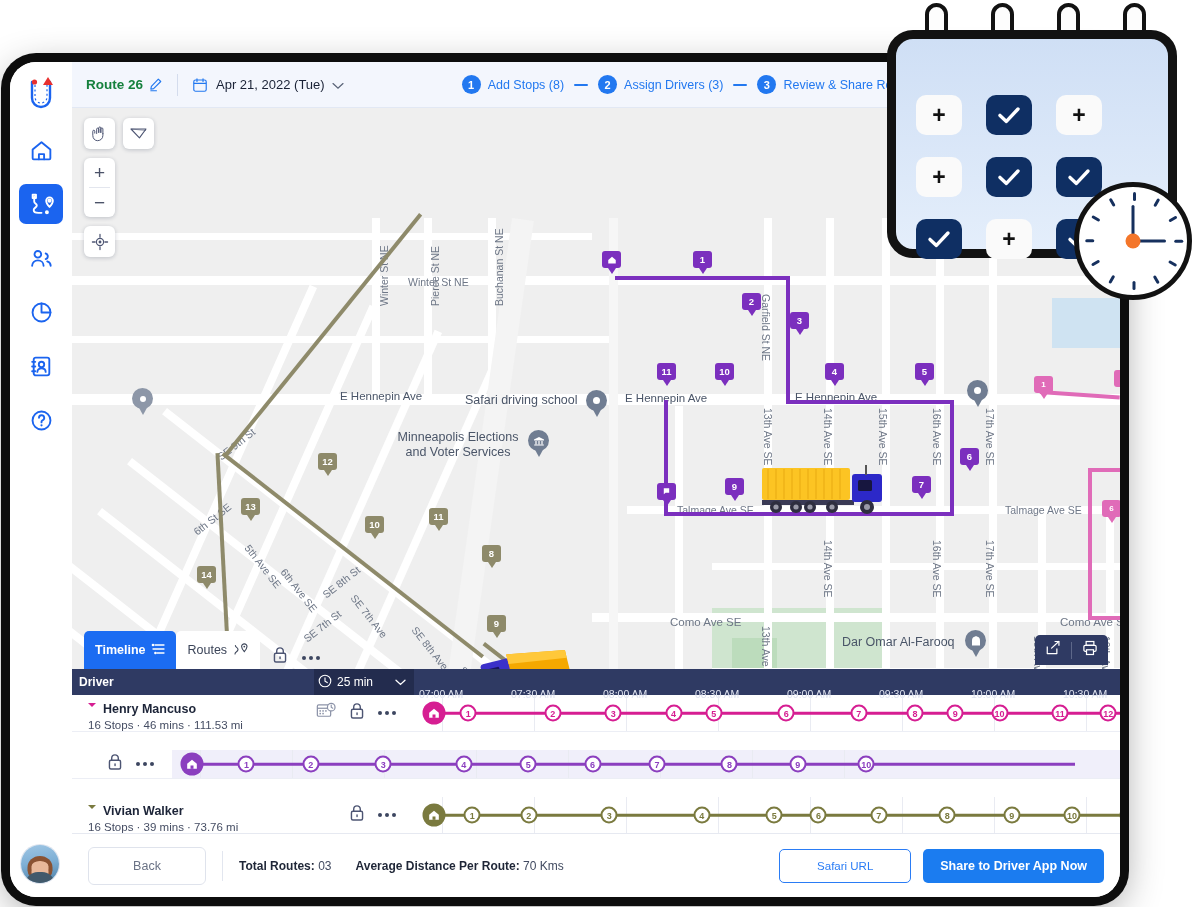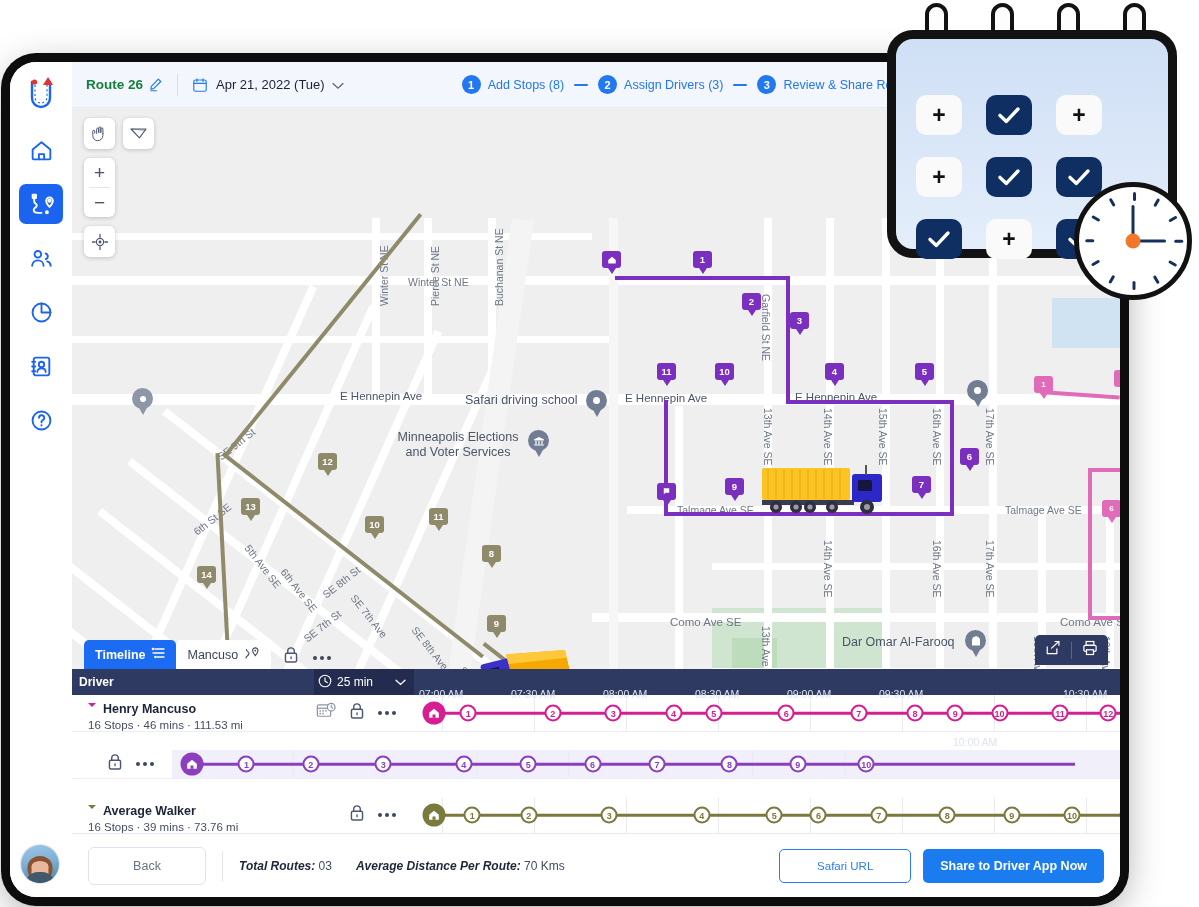--- a/index.html
+++ b/index.html
@@ -174,21 +174,21 @@
 
   
   .truck { position: absolute; z-index: 4; }
 
   
   #tl-tabs {
     position: absolute; left: 12px; bottom: 0; z-index: 7;
     display: flex; align-items: flex-end;
   }
   .tl-tab {
-    height: 29px; padding: 0 11px; display: flex; align-items: center; gap: 6px;
+    height: 38px; padding: 0 11px; display: flex; align-items: center; gap: 6px;
     font-size: 12.5px; border-radius: 5px 5px 0 0; cursor: pointer;
   }
   .tl-tab.active { background: #1b6cf2; color: #fff; font-weight: bold; }
   .tl-tab.idle { background: #fff; color: #3b4458; }
   .tl-icon-btn { margin-left: 12px; margin-bottom: 5px; cursor: pointer; display:flex; }
   .dots3 { display: flex; gap: 3px; align-items: center; margin-left: 14px; margin-bottom: 9px; cursor: pointer; }
   .dots3 i { width: 4px; height: 4px; border-radius: 50%; background: #3d4660; display: block; }
 
   
   #map-export {
@@ -262,21 +262,21 @@
     border-top: 1px solid #e6e9f1;
     display: flex; align-items: center; padding: 0 16px;
   }
   #back-btn {
     width: 118px; height: 38px; border: 1px solid #dfe3ec; border-radius: 6px;
     background: #fff; font-size: 12.5px; color: #6a7285;
     display: flex; align-items: center; justify-content: center; cursor: pointer;
   }
   #footer .fdiv { width: 1px; height: 30px; background: #e2e6ef; margin: 0 16px; }
   .stat { font-size: 12px; color: #1f2637; margin-right: 24px; }
-  .stat b { font-weight: bold; font-style: italic; }
+  .stat b { font-weight: bold; }
   .stat span { color: #414a60; }
   #share-url {
     width: 132px; height: 34px; border: 1px solid #2a7cf5; border-radius: 5px;
     color: #2a7cf5; font-size: 11.5px; background: #fff;
     display: flex; align-items: center; justify-content: center; cursor: pointer;
     margin-left: auto;
   }
   #share-app {
     height: 34px; padding: 0 17px; border-radius: 5px; margin-left: 12px;
     background: #1b7cf0; color: #fff; font-size: 12.5px; font-weight: bold;
@@ -743,21 +743,21 @@
           <span>Timeline</span>
           <span>
             <svg width="14" height="12" viewBox="0 0 14 12">
                 <path d="M4 2h9M2 6h11M6 10h7" stroke="#fff" stroke-width="1.3" stroke-linecap="round"></path>
                 <circle cx="2" cy="2" r="1.3" fill="#fff"></circle>
                 <circle cx="4.4" cy="10" r="1.3" fill="#fff"></circle>
               </svg>
           </span>
         </div>
         <div class="tl-tab idle">
-          <span>Mancuso</span>
+          <span>Routes</span>
           <span>
             <svg width="16" height="14" viewBox="0 0 16 14">
                 <path d="M2 12c0-2.6 3-2 3-4.4S2.4 5.6 2.4 3.6" fill="none" stroke="#3b4458" stroke-width="1.1" stroke-linecap="round"></path>
                 <path d="M8.6 4.6a2.7 2.7 0 1 1 5.4 0c0 2-2.7 5-2.7 5s-2.7-3-2.7-5z" fill="none" stroke="#3b4458" stroke-width="1.1"></path>
                 <circle cx="11.3" cy="4.6" r=".9" fill="#3b4458"></circle>
               </svg>
           </span>
         </div>
         <span class="tl-icon-btn">
           <svg width="16" height="18" viewBox="0 0 17 19">
@@ -809,21 +809,21 @@
               </svg>
           </span>
         </div>
         <div class="times">
           <div class="time-lbl" style="left:5px;">07:00 AM</div>
           <div class="time-lbl" style="left:97px;">07:30 AM</div>
           <div class="time-lbl" style="left:189px;">08:00 AM</div>
           <div class="time-lbl" style="left:281px;">08:30 AM</div>
           <div class="time-lbl" style="left:373px;">09:00 AM</div>
           <div class="time-lbl" style="left:465px;">09:30 AM</div>
-          <div class="time-lbl" style="left:539px;margin-top:48px;">10:00 AM</div>
+          <div class="time-lbl" style="left:557px;">10:00 AM</div>
           <div class="time-lbl" style="left:649px;">10:30 AM</div>
         </div>
       </div>
 
       <div id="tl-rows">
 
         <div class="tl-row">
           <div class="drv-cell">
             <div class="drv-name">
               <span class="drv-flag" style="border-top-color:#d61e92;color:#d61e92;"></span>
@@ -932,21 +932,21 @@
               <div class="stop-node" style="left: 557.425px; border-color: rgb(139, 63, 191); color: rgb(139, 63, 191);">8</div>
               <div class="stop-node" style="left: 625.85px; border-color: rgb(139, 63, 191); color: rgb(139, 63, 191);">9</div>
               <div class="stop-node" style="left: 694.275px; border-color: rgb(139, 63, 191); color: rgb(139, 63, 191);">10</div>
             </div>
         </div>
 
         <div class="tl-row" style="border-bottom:none;">
           <div class="drv-cell">
             <div class="drv-name">
               <span class="drv-flag" style="border-top-color:#7a7a3f;color:#7a7a3f;"></span>
-              <span>Average Walker</span>
+              <span>Vivian Walker</span>
             </div>
             <div class="drv-sub">16 Stops  ·  39 mins  ·  73.76 mi</div>
           </div>
           <div class="drv-icons" style="padding-left:35px;">
             <span>
               <svg width="16" height="18" viewBox="0 0 17 19">
                   <rect x="2.6" y="7.6" width="11.8" height="9.4" rx="1.6" fill="none" stroke="#4d5573" stroke-width="1.5"></rect>
                   <path d="M5 7.6V5.4a3.5 3.5 0 0 1 7 0v2.2" fill="none" stroke="#4d5573" stroke-width="1.5"></path>
                   <rect x="7.8" y="10.8" width="1.5" height="3.2" rx=".7" fill="#4d5573"></rect>
                 </svg>

